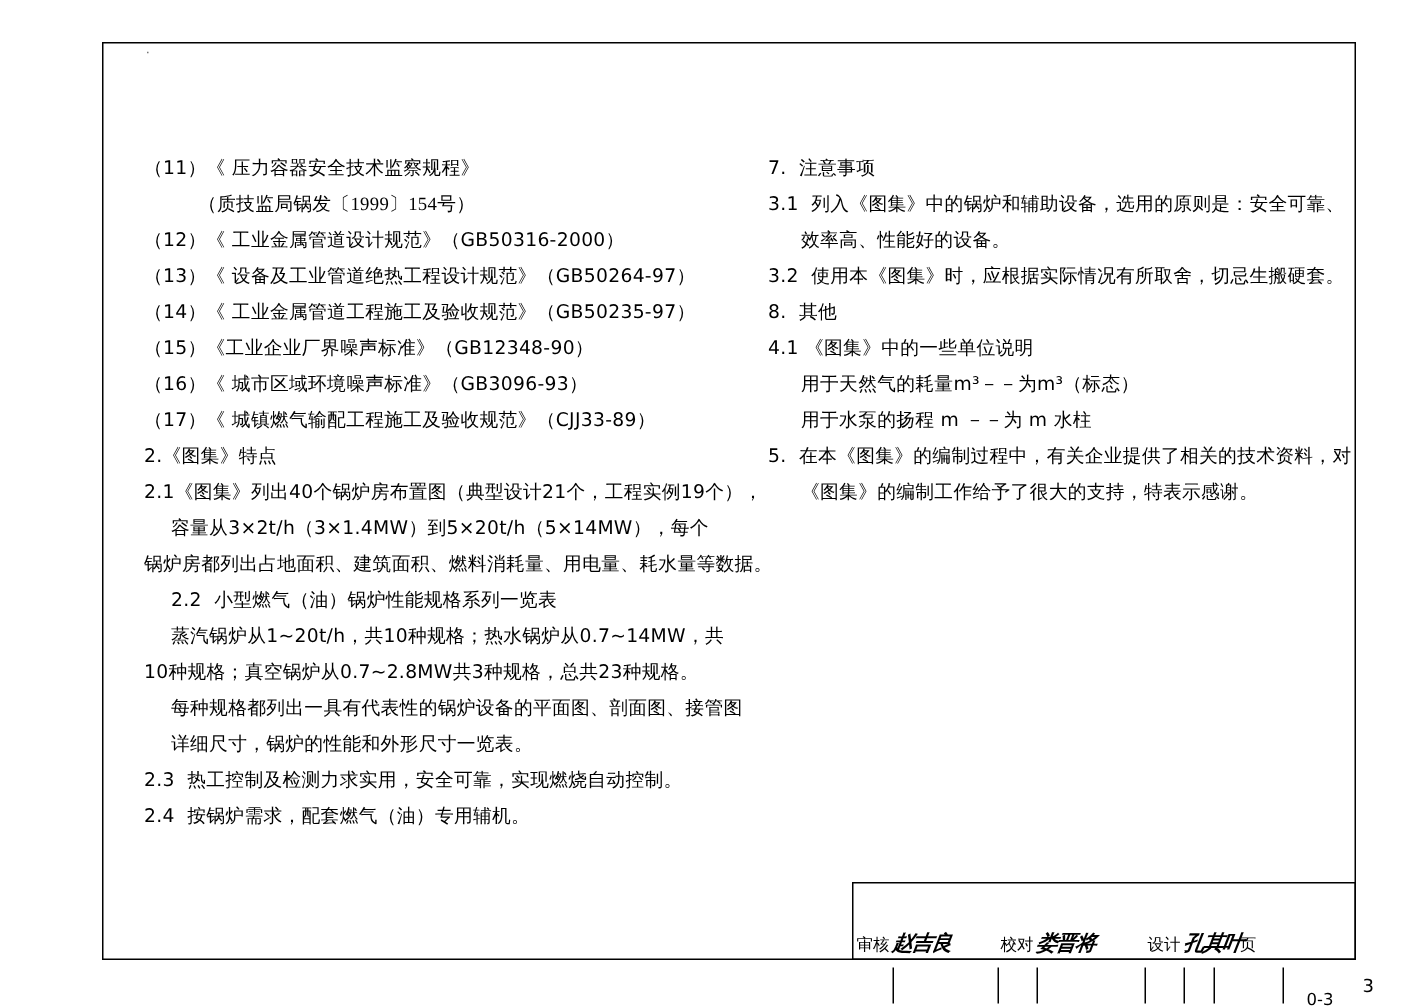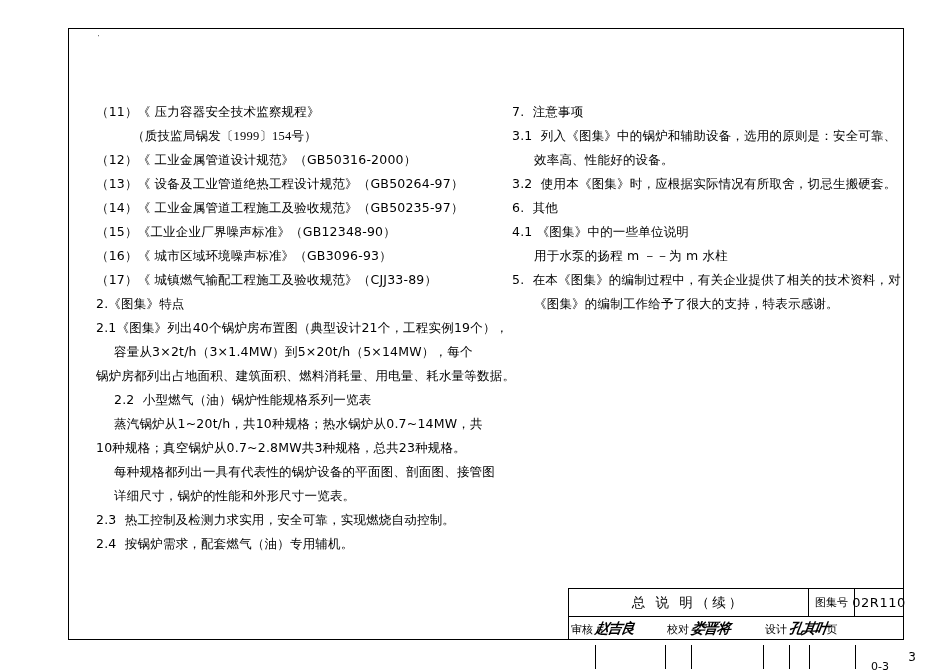--- a/index.html
+++ b/index.html
@@ -178,33 +178,29 @@
     <div class="ln ind3">详细尺寸，锅炉的性能和外形尺寸一览表。</div>
     <div class="ln">2.3  热工控制及检测力求实用，安全可靠，实现燃烧自动控制。</div>
     <div class="ln">2.4  按锅炉需求，配套燃气（油）专用辅机。</div>
   </div>
 
   <div class="col col-right">
     <div class="ln">7.  注意事项</div>
     <div class="ln">3.1  列入《图集》中的锅炉和辅助设备，选用的原则是：安全可靠、</div>
     <div class="ln ind1">效率高、性能好的设备。</div>
     <div class="ln">3.2  使用本《图集》时，应根据实际情况有所取舍，切忌生搬硬套。</div>
-    <div class="ln">6.  其他</div>
+    <div class="ln">8.  其他</div>
     <div class="ln">4.1 《图集》中的一些单位说明</div>
+    <div class="ln ind1">用于天然气的耗量m³－－为m³（标态）</div>
     <div class="ln ind1">用于水泵的扬程 m －－为 m 水柱</div>
     <div class="ln">5.  在本《图集》的编制过程中，有关企业提供了相关的技术资料，对</div>
     <div class="ln ind1">《图集》的编制工作给予了很大的支持，特表示感谢。</div>
   </div>
 
   <div class="titleblock">
-    <div class="tb-row1">
-      <div class="tb-title">总  说  明（续）</div>
-      <div class="tb-numlabel">图集号</div>
-      <div class="tb-numval">02R110</div>
-    </div>
 
     <div class="tb-row2">
       <div class="tb-cell tb-lbl" style="left:0;   width:26px;">审核</div>
       <div class="tb-cell sig" style="left:26px; width:70px;">赵吉良</div>
       <div class="tb-cell tb-lbl" style="left:96px; width:26px;">校对</div>
       <div class="tb-cell sig" style="left:122px;width:72px;">娄晋将</div>
       <div class="tb-cell tb-lbl" style="left:194px;width:26px;">设计</div>
       <div class="tb-cell sig" style="left:220px;width:62px;">孔其叶</div>
       <div class="tb-cell tb-lbl" style="left:240px;width:46px;">页</div>
       <div class="tb-cell tb-lbl" style="left:286px;right:0;width:50px;margin-top:37px;">0-3</div>

